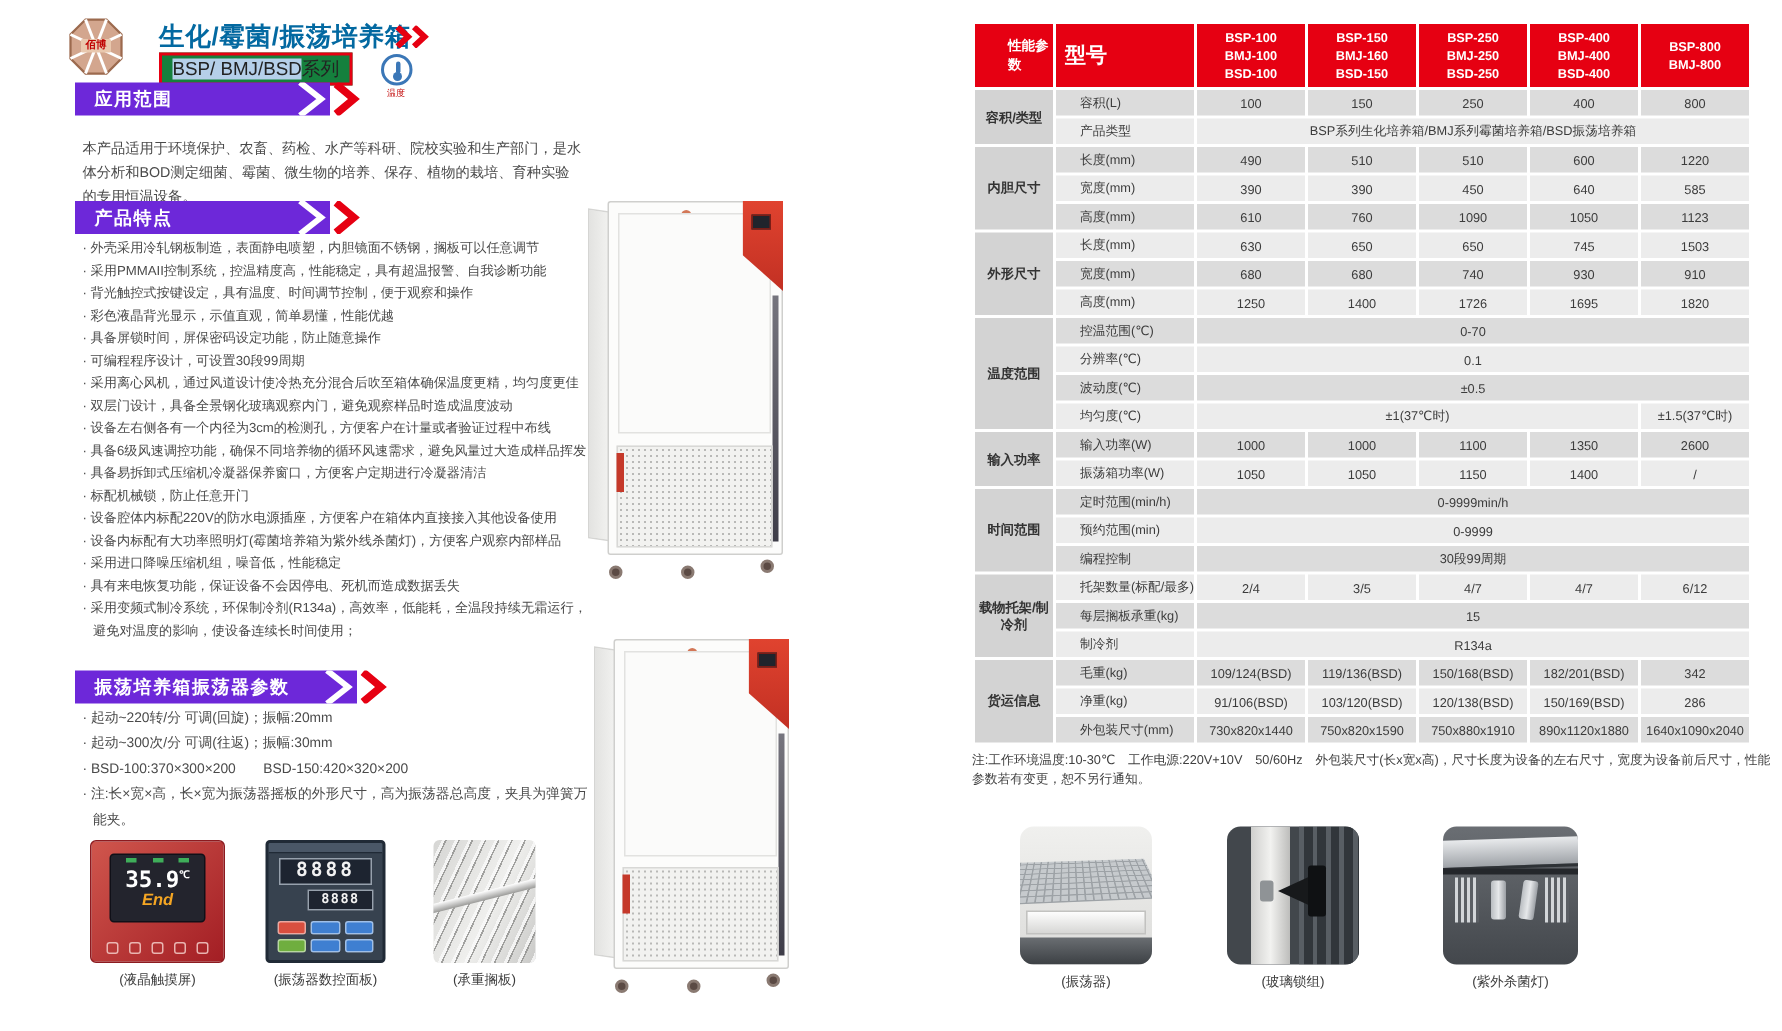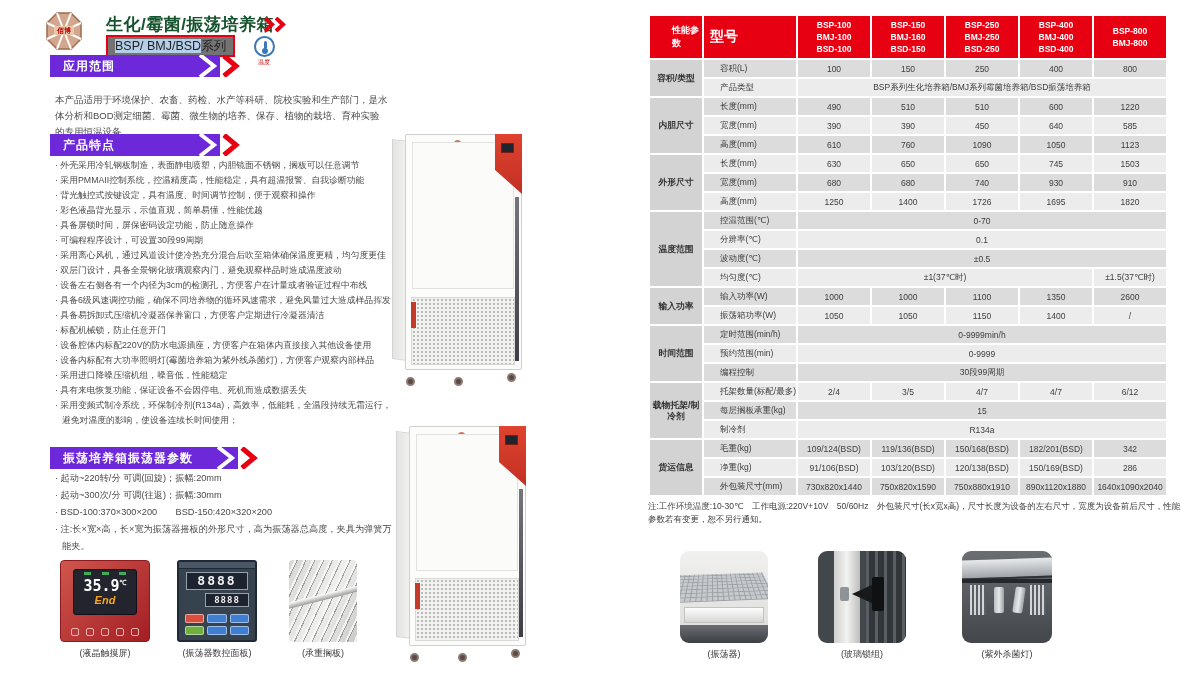--- a/index.html
+++ b/index.html
@@ -5,23 +5,23 @@
   *{margin:0;padding:0;box-sizing:border-box}
   html,body{width:1188px;height:687px}
   body{position:relative;background:#fff;overflow:hidden;
        font-family:"Liberation Sans","DejaVu Sans",sans-serif;color:#4a4a4a}
 
   
   .logo{position:absolute;left:46px;top:12px;width:36px;height:38px}
   .logo svg{position:absolute;left:0;top:0}
   .logo-text{position:absolute;left:8px;top:14px;width:20px;font-size:7px;font-weight:bold;
              color:#c00000;background:#e9c8ae;text-align:center;line-height:9px;border-radius:1px}
-  .page-title{position:absolute;left:106px;top:13px;font-size:17px;font-weight:bold;color:#14532d;letter-spacing:.5px}
+  .page-title{position:absolute;left:106px;top:13px;font-size:17px;font-weight:bold;color:#0369a1;letter-spacing:.5px}
   .title-chev{position:absolute;left:263px;top:17px}
-  .series-box{position:absolute;left:106px;top:35px;height:22px;border:2px solid #e60012;background:#737373;
+  .series-box{position:absolute;left:106px;top:35px;height:22px;border:2px solid #e60012;background:#15803d;
               display:inline-flex;align-items:center;padding:0 7px;font-size:12.5px;color:#222;white-space:nowrap}
   .series-hl{background:#b5cfe9}
   .temp-wrap{position:absolute;left:252px;top:36px;width:24px;text-align:center}
   .temp-circle{width:21px;height:21px;border:2px solid #3b77b7;border-radius:50%;margin:0 auto;position:relative}
   .temp-stem{position:absolute;left:8px;top:3px;width:3px;height:8px;background:#3b77b7;border-radius:2px}
   .temp-bulb{position:absolute;left:6.5px;top:10px;width:6px;height:6px;background:#3b77b7;border-radius:50%}
   .temp-label{font-size:6px;color:#c00000;margin-top:1px}
 
   
   .banner{position:absolute;left:50px;height:22px;background:#6d28d9;color:#fff;font-weight:bold;font-size:12px;

